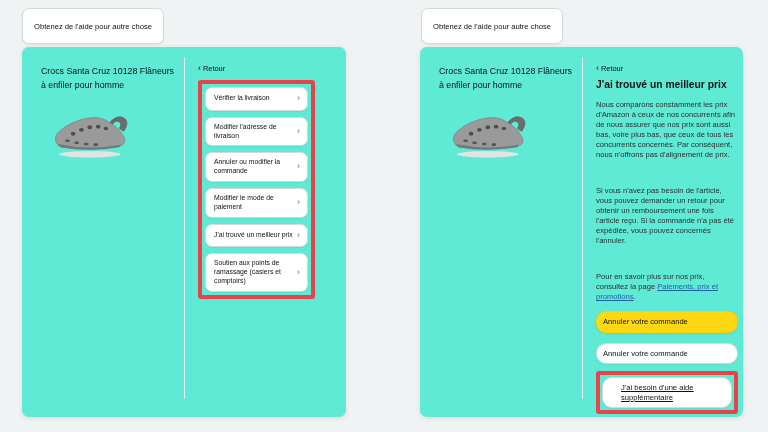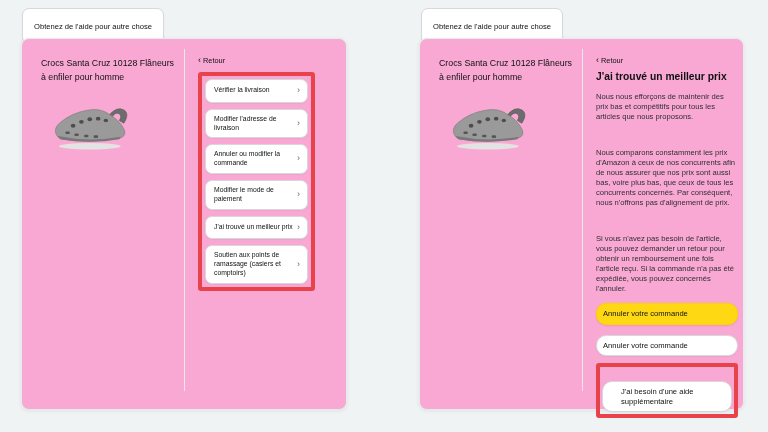--- a/index.html
+++ b/index.html
@@ -18,22 +18,22 @@
     border:1px solid #d5d9d9;
     border-radius:7px;
     font-size:7.6px; color:#0f1111;
     display:flex; align-items:center;
     box-shadow:0 1px 2px rgba(15,17,17,.06);
     cursor:pointer;
     font-family:"Liberation Sans", sans-serif;
     text-align:center;
   }
   .card {
-    position:absolute; top:38px; height:372px;
-    background:#f9a8d4;
+    position:absolute; top:46px; height:372px;
+    background:#5eead4;
     border:1px solid #e7ebeb;
     border-radius:8px;
     box-shadow:0 1px 4px rgba(15,17,17,.07);
   }
   .card-left { left:21px; width:326px; }
   .card-right { left:419px; width:325px; }
   .divider { position:absolute; left:162px; top:10px; bottom:18px; width:1px; background:#e7eaea; }
   .product-col { position:absolute; left:19px; top:17px; width:137px; }
   .product-title { font-size:8.8px; line-height:1.6; color:#0f1111; }
   .shoe-wrap { margin-top:16px; margin-left:10px; width:84px; }
@@ -66,21 +66,21 @@
   .pill-btn {
     display:block; width:100%;
     border-radius:10px; padding:5px 6px;
     font-size:7.6px; line-height:1.25; text-align:left;
     color:#0f1111; cursor:pointer;
     font-family:"Liberation Sans", sans-serif;
   }
   .btn-yellow { margin-top:9px; background:#ffd814; border:1px solid #fcd200; box-shadow:0 1px 2px rgba(15,17,17,.08); }
   .btn-white { margin-top:10px; background:#fff; border:1px solid #d5d9d9; box-shadow:0 1px 2px rgba(15,17,17,.05); }
   .red-wrap { margin-top:7px; border:4px solid #e8434b; border-radius:3px; padding:2px; }
-  .red-wrap .btn-white { margin-top:12px; padding:5px 18px; }
+  .red-wrap .btn-white { margin-top:0; padding:5px 18px;text-decoration:underline; }
 </style>
 </head>
 <body>
 
 <button class="top-btn" style="left:22px;">Obtenez de l'aide pour autre chose</button>
 
 <div class="card card-left">
   <div class="divider"></div>
 
   <div class="product-col">
@@ -165,23 +165,23 @@
     </div>
   </div>
 
   <div class="content-col">
     <div class="back-link">
       <span class="back-chevron">‹</span>
       <span>Retour</span>
     </div>
     <div class="heading">J'ai trouvé un meilleur prix</div>
 
-    <p class="para">Nous nous efforçons de maintenir des prix bas et compétitifs pour tous les articles que nous proposons.</p>
     <p class="para">Nous comparons constamment les prix d'Amazon à ceux de nos concurrents afin de nous assurer que nos prix sont aussi bas, voire plus bas, que ceux de tous les concurrents concernés. Par conséquent, nous n'offrons pas d'alignement de prix.</p>
     <p class="para">Si vous n'avez pas besoin de l'article, vous pouvez demander un retour pour obtenir un remboursement une fois l'article reçu. Si la commande n'a pas été expédiée, vous pouvez concernés l'annuler.</p>
+    <p class="para"><span>Pour en savoir plus sur nos prix, consultez la page </span><span class="txt-link">Paiements, prix et promotions</span><span>.</span></p>
 
     <button class="pill-btn btn-yellow">Annuler votre commande</button>
 
     <button class="pill-btn btn-white">Annuler votre commande</button>
 
     <div class="red-wrap">
       <button class="pill-btn btn-white">J'ai besoin d'une aide supplémentaire</button>
     </div>
   </div>
 </div>

